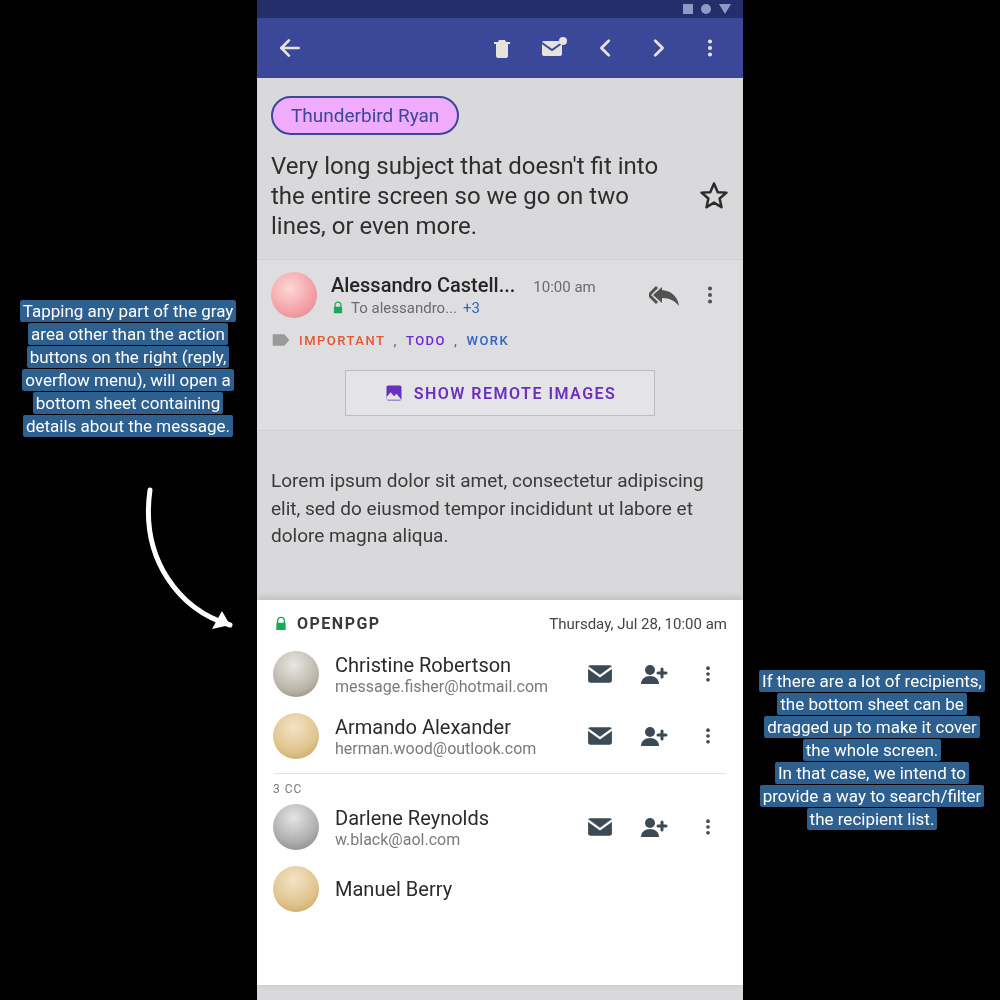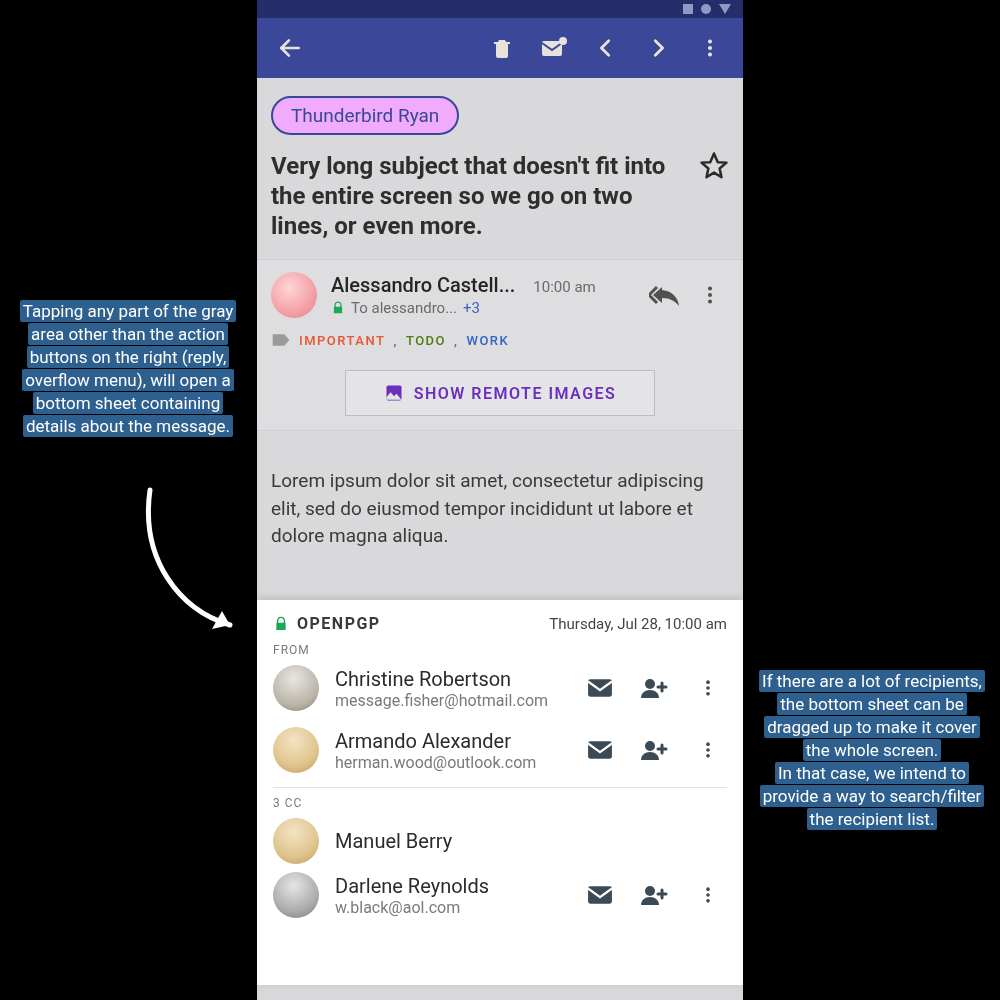--- a/index.html
+++ b/index.html
@@ -48,21 +48,21 @@
   .content { padding: 18px 14px 0 14px; }
   .chip {
     display:inline-block;
     border:2px solid #3b4798;
     color:#3b4798;
     border-radius: 22px;
     padding: 6px 18px;
     font-size: 19px;
     background:#f0abfc;
   }
-  .subject-row { display:flex; align-items:flex-start; gap:20px; margin-top:16px;font-weight:bold; }
+  .subject-row { display:flex; align-items:center; gap:20px; margin-top:16px; }
   .subject { font-size:24px; color:#2e2e2e; line-height:1.25; flex:1; }
   .star { width:30px; height:30px; flex-shrink:0; }
   .msg-card {
     margin: 18px -14px 0 -14px;
     background:#dedde0;
     border-top:1px solid #cfced2;
     border-bottom:1px solid #cfced2;
     padding: 12px 14px 14px 14px;
   }
   .sender-row { display:flex; align-items:center; gap:14px; }
@@ -76,21 +76,21 @@
   .sender-name { font-size:20px; color:#252525; font-weight:500; white-space:nowrap; overflow:hidden; text-overflow:ellipsis; }
   .sender-time { font-size:15px; color:#6b6b6b; }
   .to-row { display:flex; align-items:center; gap:6px; font-size:15px; margin-top:2px; }
   .lock { color:#1aa957; }
   .to-text { color:#6b6b6b; }
   .to-more { color:#3662c6; }
   .sender-actions { display:flex; align-items:center; gap:6px; color:#515151; }
   .tag-row { display:flex; align-items:center; gap:8px; margin-top:14px; font-size:13px; letter-spacing:1.5px; font-weight:500; }
   .tag-icon { color:#8b8b8b; }
   .t-imp { color:#e65631; }
-  .t-todo { color:#4d7c0f; }
+  .t-todo { color:#6d28d9; }
   .t-work { color:#2f63c6; }
   .comma { color:#6b6b6b; }
   .remote-btn {
     display:flex; align-items:center; justify-content:center; gap:10px;
     margin: 22px auto 0 auto;
     border:1px solid #bdbcc0; background:#e4e3e6;
     padding:12px 18px; font-size:16px; letter-spacing:1.5px; font-weight:600;
     color:#6a2fbf; width: 310px;
   }
   .body-text { margin-top:36px; font-size:19px; color:#3a3a3a; line-height:1.45; }
@@ -259,21 +259,20 @@
         <span>
           <svg width="16" height="18" viewBox="0 0 24 24" fill="#1aa957">
               <path d="M6 10V7a6 6 0 1 1 12 0v3h1v11H5V10h1zm2 0h8V7a4 4 0 1 0-8 0v3z"></path>
             </svg>
         </span>
         <span>OPENPGP</span>
       </div>
       <div class="sheet-date">Thursday, Jul 28, 10:00 am</div>
     </div>
 
-    <div class="sect-label">FROM</div>
     <div class="person-row">
       <div class="avatar bl"></div>
       <div class="person-col">
         <div class="p-name">Christine Robertson</div>
         <div class="p-email">message.fisher@hotmail.com</div>
       </div>
       <div class="p-actions">
         <span class="icon-btn">
             <svg width="26" height="20" viewBox="0 0 24 18" fill="#3b4a55">
               <rect x="1" y="1" width="22" height="16" rx="2"></rect>
@@ -323,26 +322,20 @@
               <circle cx="12" cy="12" r="2.2"></circle>
               <circle cx="12" cy="19" r="2.2"></circle>
             </svg>
           </span>
       </div>
     </div>
 
     <div class="divider"></div>
 
     <div class="sect-label">3 CC</div>
-    <div class="person-row" style="padding-bottom:0;">
-      <div class="avatar ye"></div>
-      <div class="person-col">
-        <div class="p-name">Manuel Berry</div>
-      </div>
-    </div>
     <div class="person-row">
       <div class="avatar gr"></div>
       <div class="person-col">
         <div class="p-name">Darlene Reynolds</div>
         <div class="p-email">w.black@aol.com</div>
       </div>
       <div class="p-actions">
         <span class="icon-btn">
             <svg width="26" height="20" viewBox="0 0 24 18" fill="#3b4a55">
               <rect x="1" y="1" width="22" height="16" rx="2"></rect>
@@ -356,20 +349,26 @@
               <path d="M22 6v8M18 10h8" stroke="#3b4a55" stroke-width="3" stroke-linecap="round"></path>
             </svg>
           </span>
         <span class="icon-btn">
             <svg width="20" height="20" viewBox="0 0 24 24" fill="#3b4a55">
               <circle cx="12" cy="5" r="2.2"></circle>
               <circle cx="12" cy="12" r="2.2"></circle>
               <circle cx="12" cy="19" r="2.2"></circle>
             </svg>
           </span>
+      </div>
+    </div>
+    <div class="person-row" style="padding-bottom:0;">
+      <div class="avatar ye"></div>
+      <div class="person-col">
+        <div class="p-name">Manuel Berry</div>
       </div>
     </div>
   </div>
 </div>
 
 <div class="anno anno-left">
   <span>Tapping any part of the gray area other than the action buttons on the right (reply, overflow menu), will open a bottom sheet containing details about the message.</span>
 </div>
 <svg class="arrow" viewBox="0 0 140 160">
   <path d="M30 10 C 20 80, 60 130, 110 145" fill="none" stroke="#fff" stroke-width="5" stroke-linecap="round"></path>

